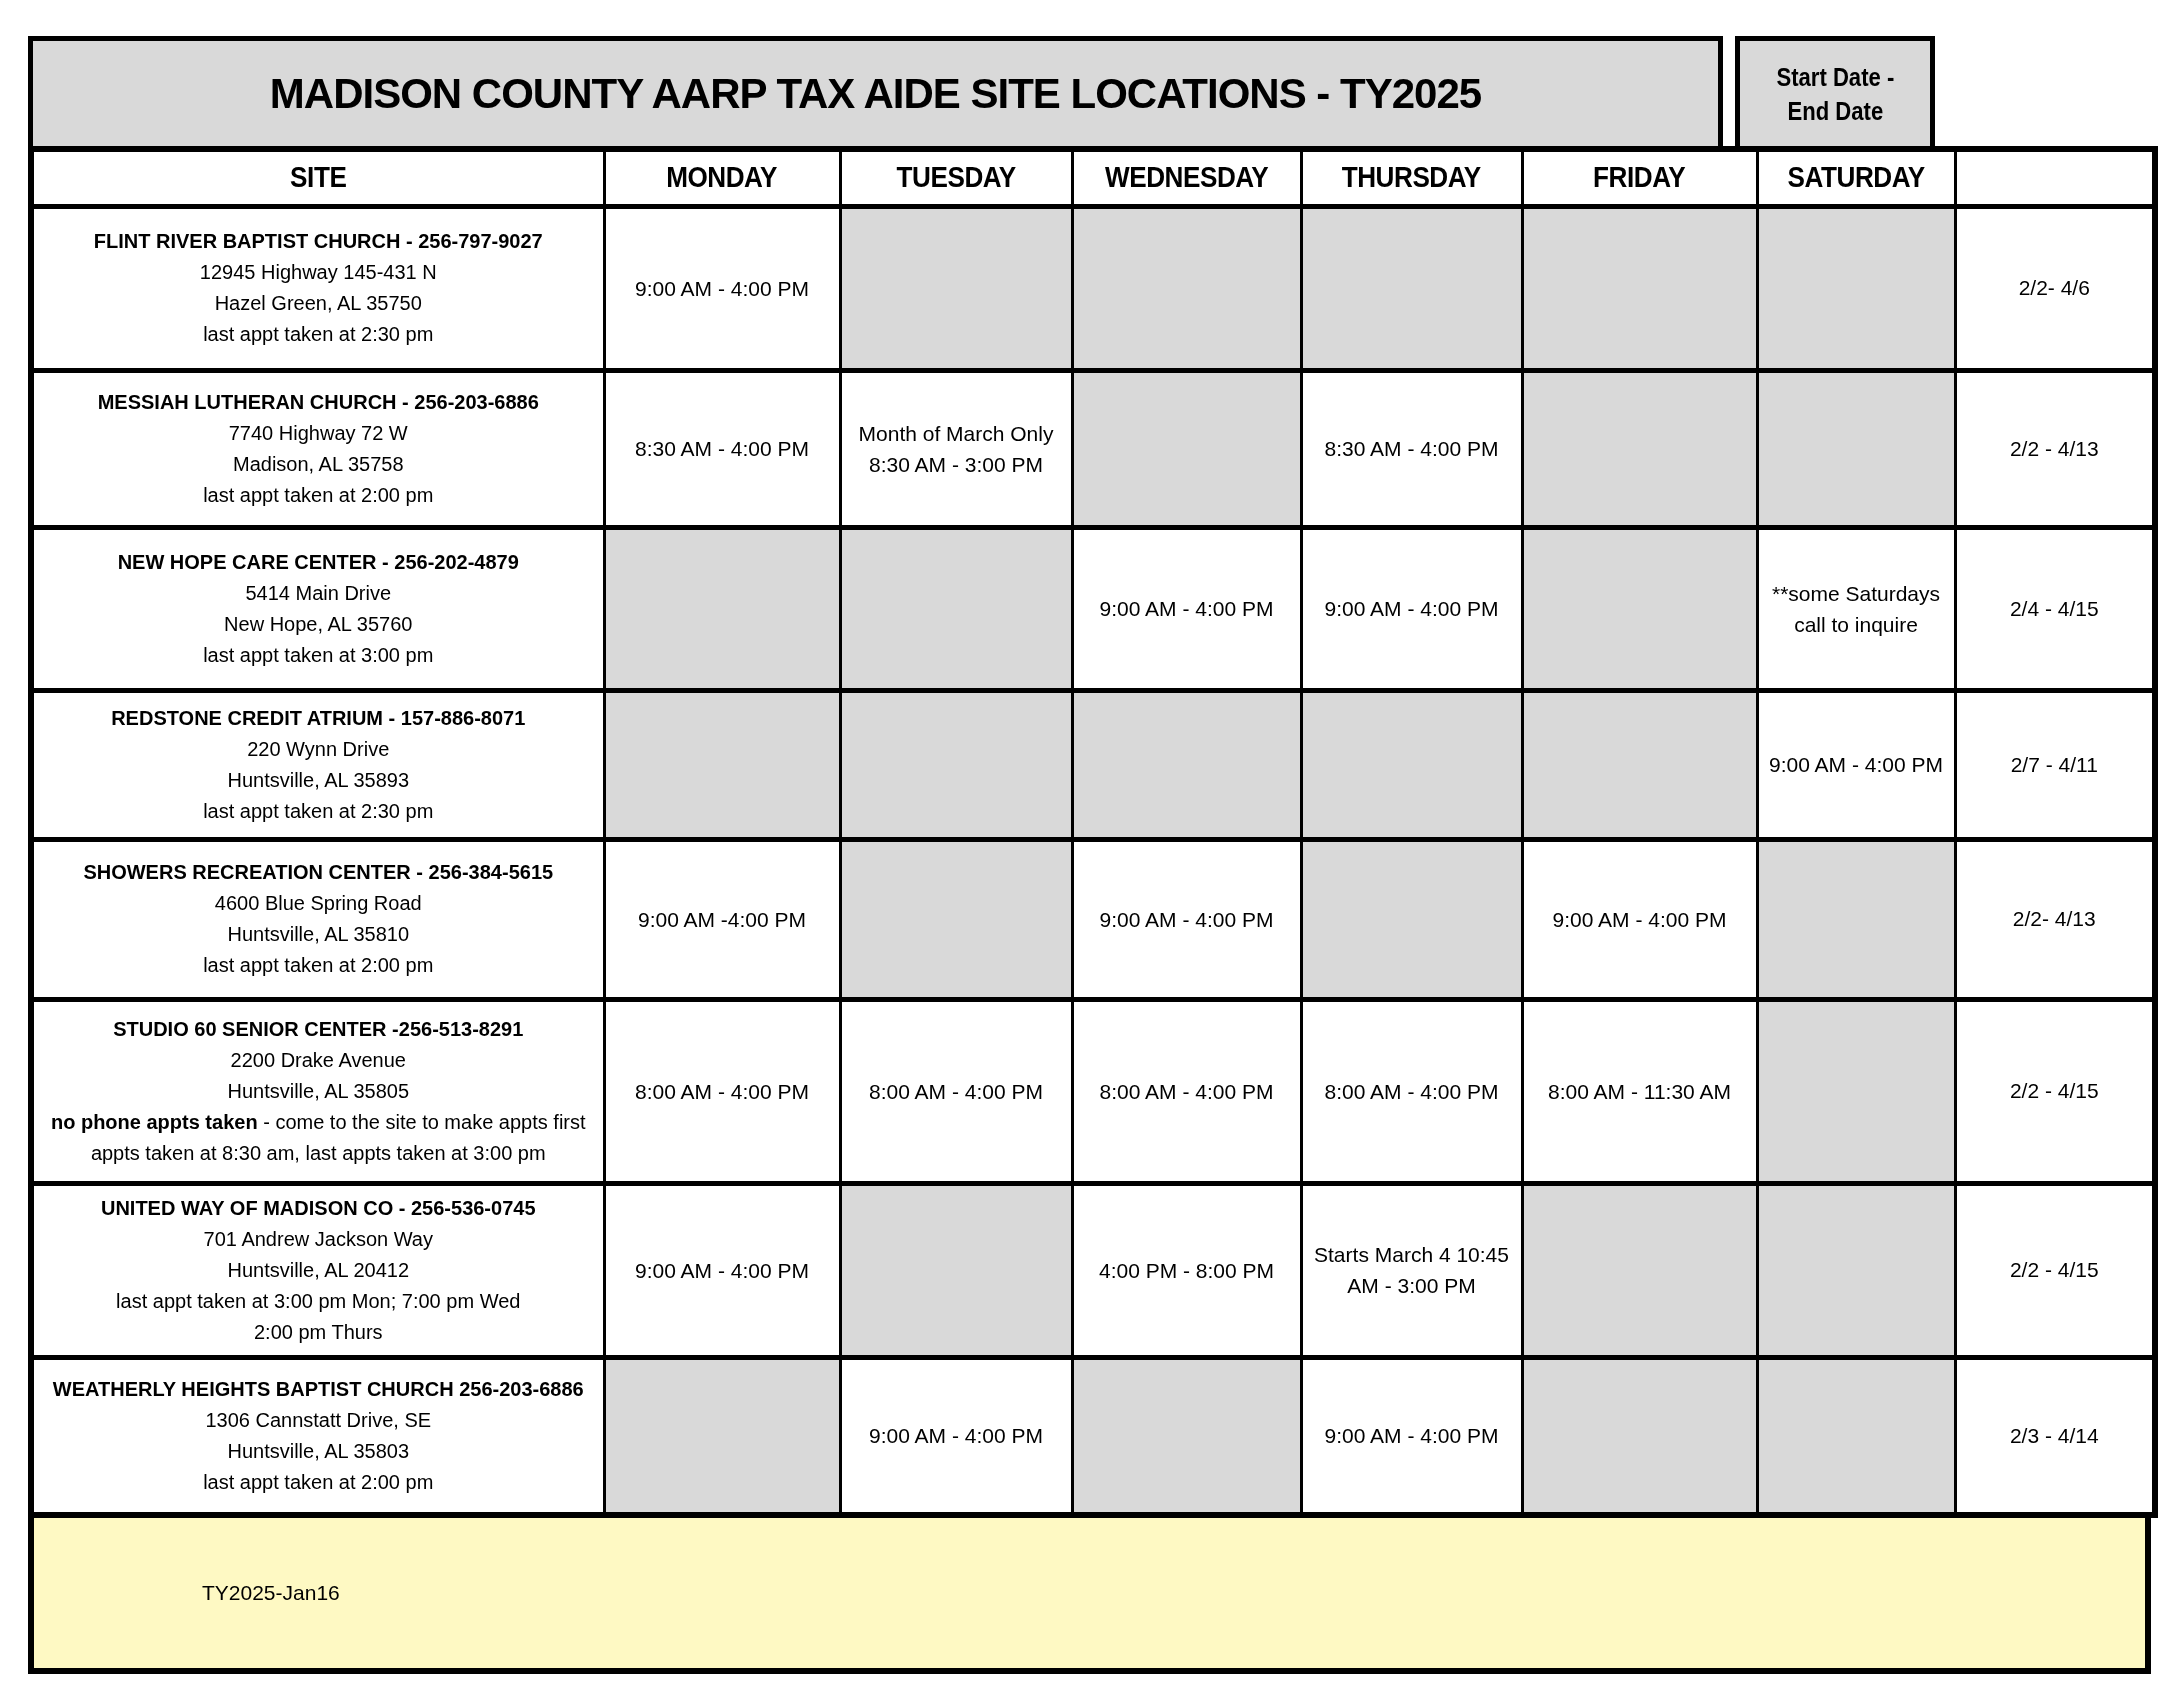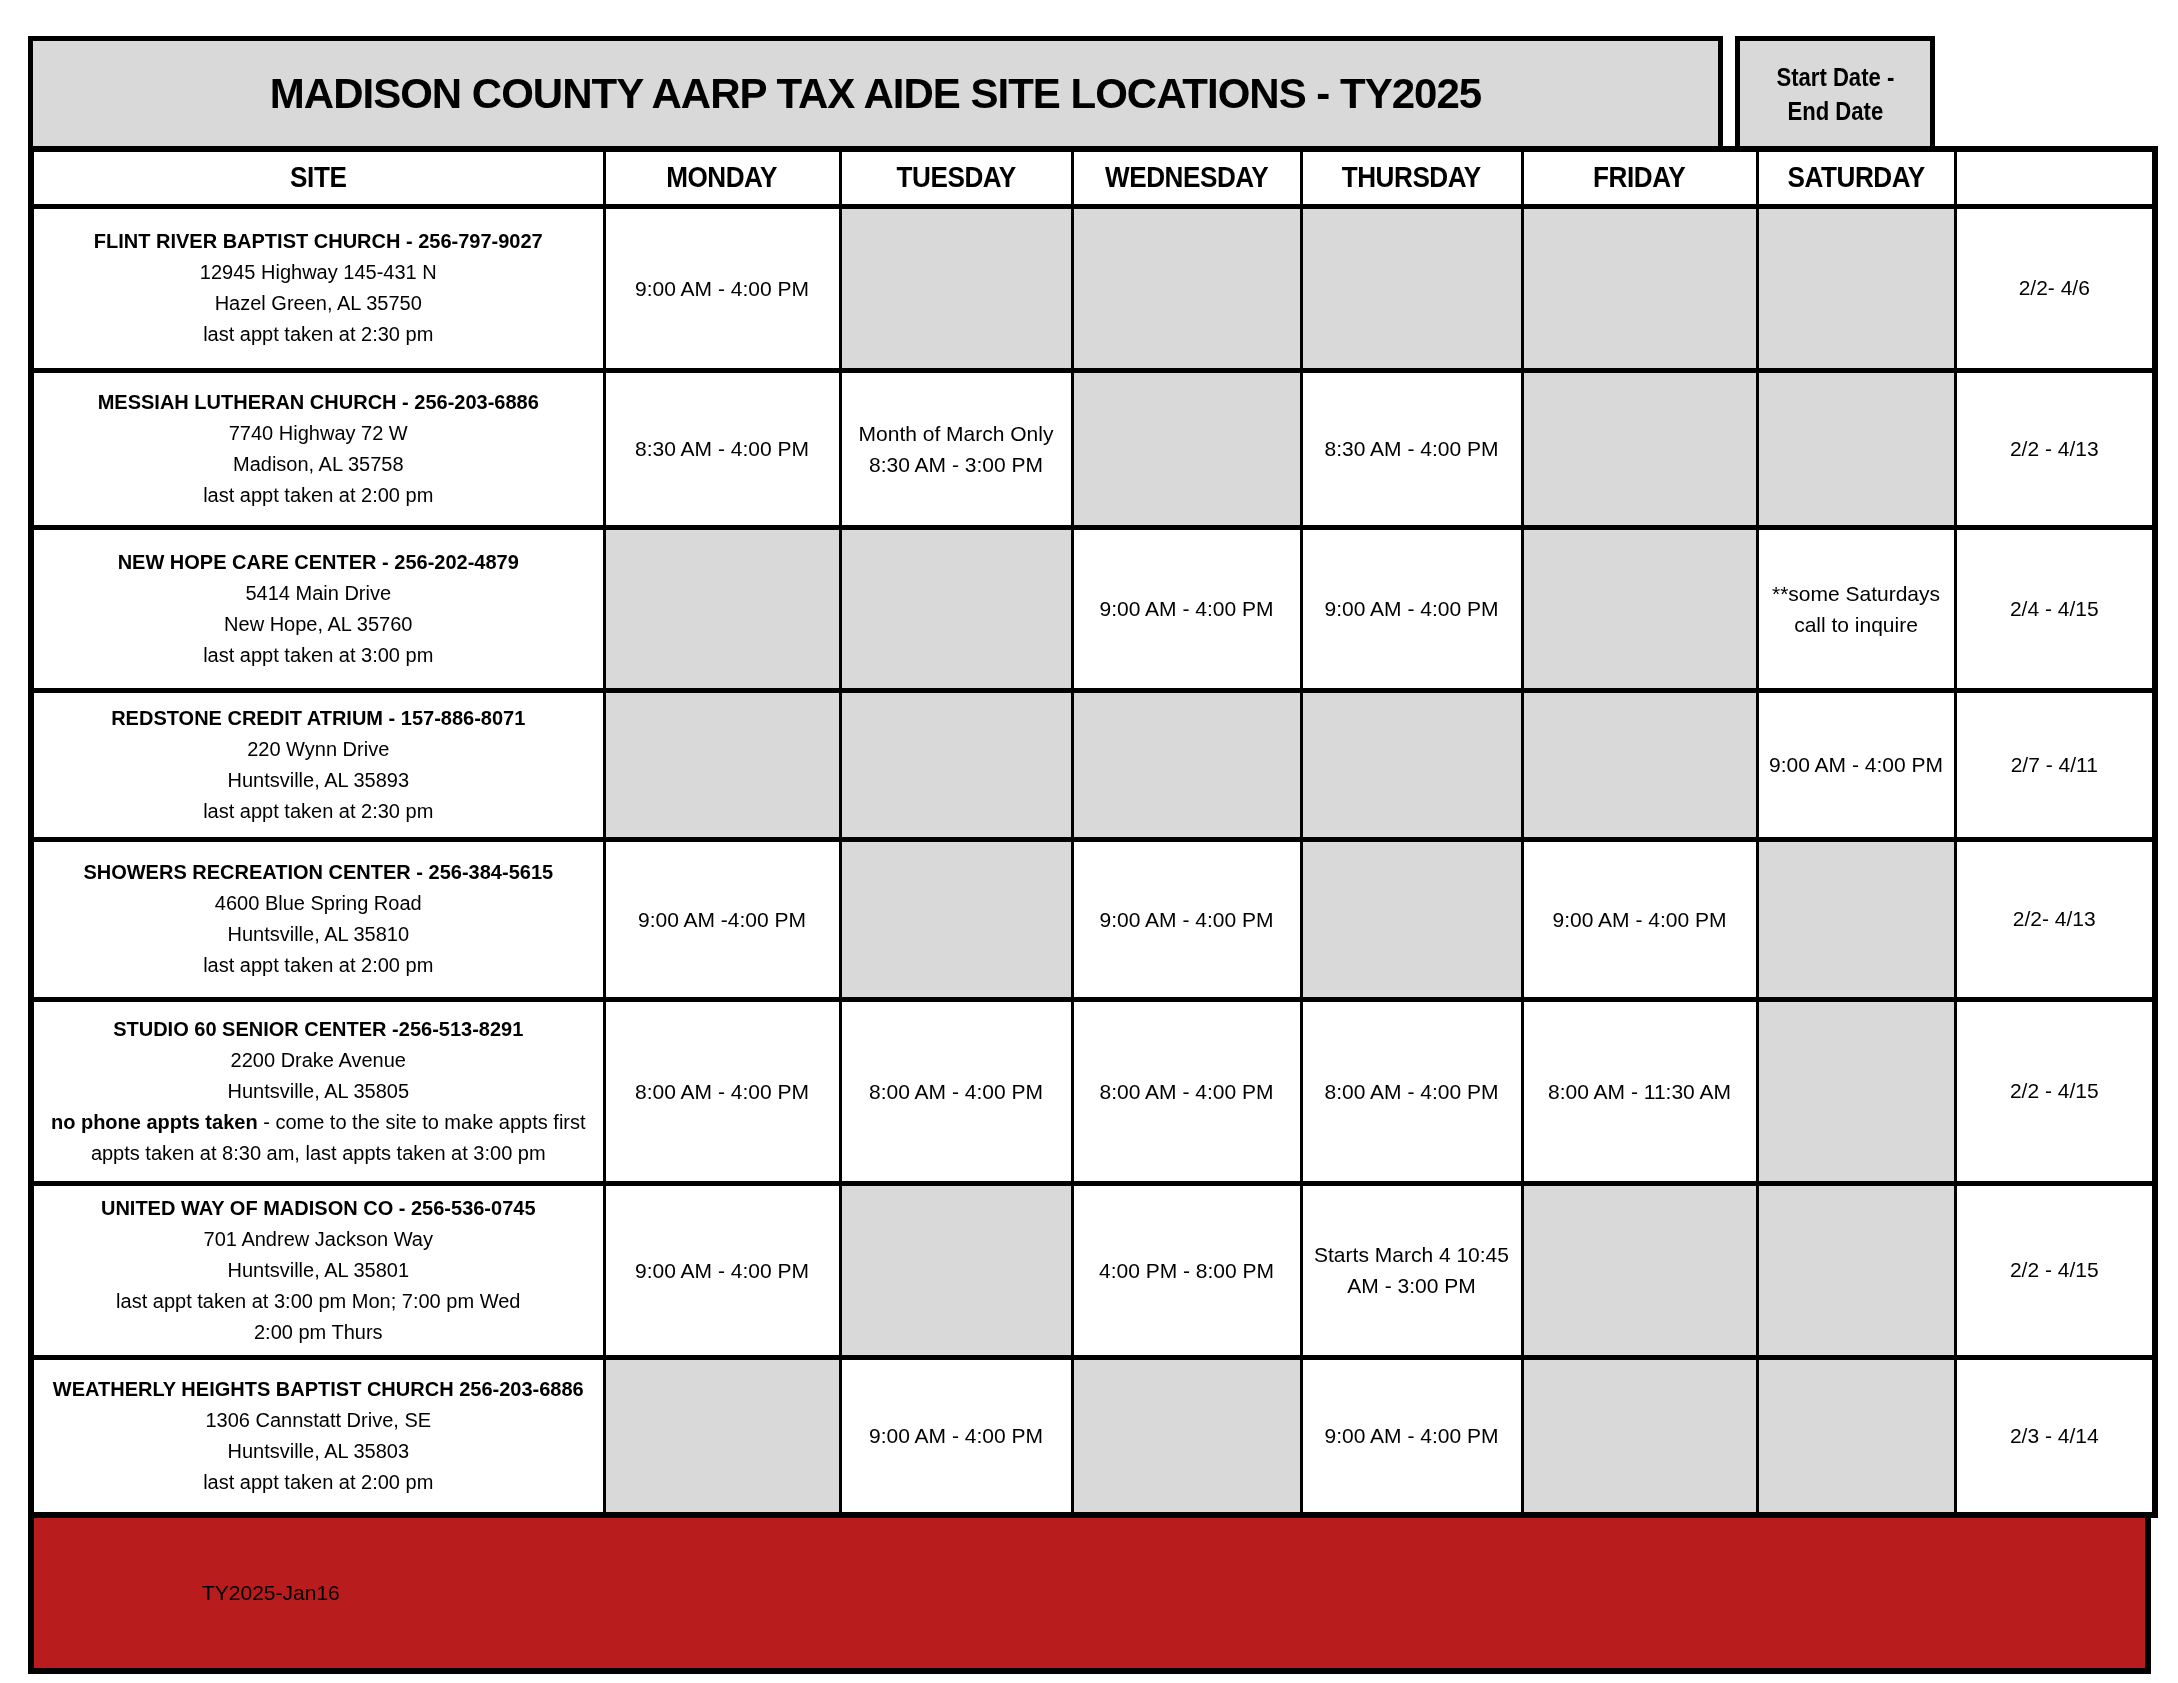--- a/index.html
+++ b/index.html
@@ -68,21 +68,21 @@
   }
   td.day-cell.shaded{background:#d9d9d9;}
   td.date-cell{
     background:#ffffff;text-align:center;vertical-align:middle;
     font-size:21px;white-space:pre-line;padding:0 4px;
   }
   
   .footer-band{
     width:2123px;height:156px;box-sizing:border-box;
     border:6px solid #000;border-top:none;
-    background:#b91c1c;
+    background:#fef9c3;
     display:flex;align-items:center;
     padding-left:168px;
     font-size:21px;
   }
 </style>
 </head>
 <body>
 
 <div class="page">
 
@@ -211,21 +211,21 @@
           <td class="day-cell">8:00 AM - 4:00 PM</td>
           <td class="day-cell">8:00 AM - 4:00 PM</td>
           <td class="day-cell">8:00 AM - 11:30 AM</td>
           <td class="day-cell shaded"></td>
           <td class="date-cell">2/2 - 4/15</td>
         </tr>
         <tr>
           <td class="site-cell">
             <div class="site-name">UNITED WAY OF MADISON CO - 256-536-0745</div>
             <div class="site-line">701 Andrew Jackson Way</div>
-            <div class="site-line">Huntsville, AL  35801</div>
+            <div class="site-line">Huntsville, AL  20412</div>
             <div class="site-line">last appt taken at 3:00 pm Mon; 7:00 pm Wed</div>
             <div class="site-line">2:00 pm Thurs</div>
           </td>
           <td class="day-cell">9:00 AM - 4:00 PM</td>
           <td class="day-cell shaded"></td>
           <td class="day-cell">4:00 PM - 8:00 PM</td>
           <td class="day-cell">Starts March 4 10:45
 AM - 3:00 PM</td>
           <td class="day-cell shaded"></td>
           <td class="day-cell shaded"></td>

